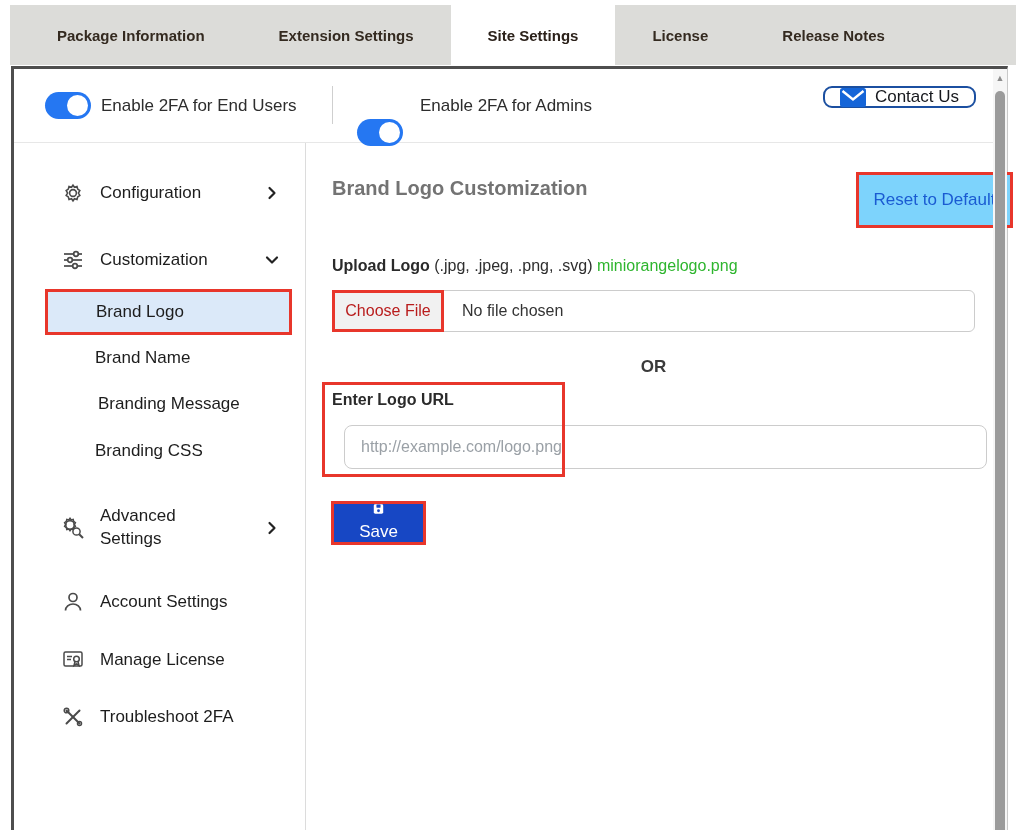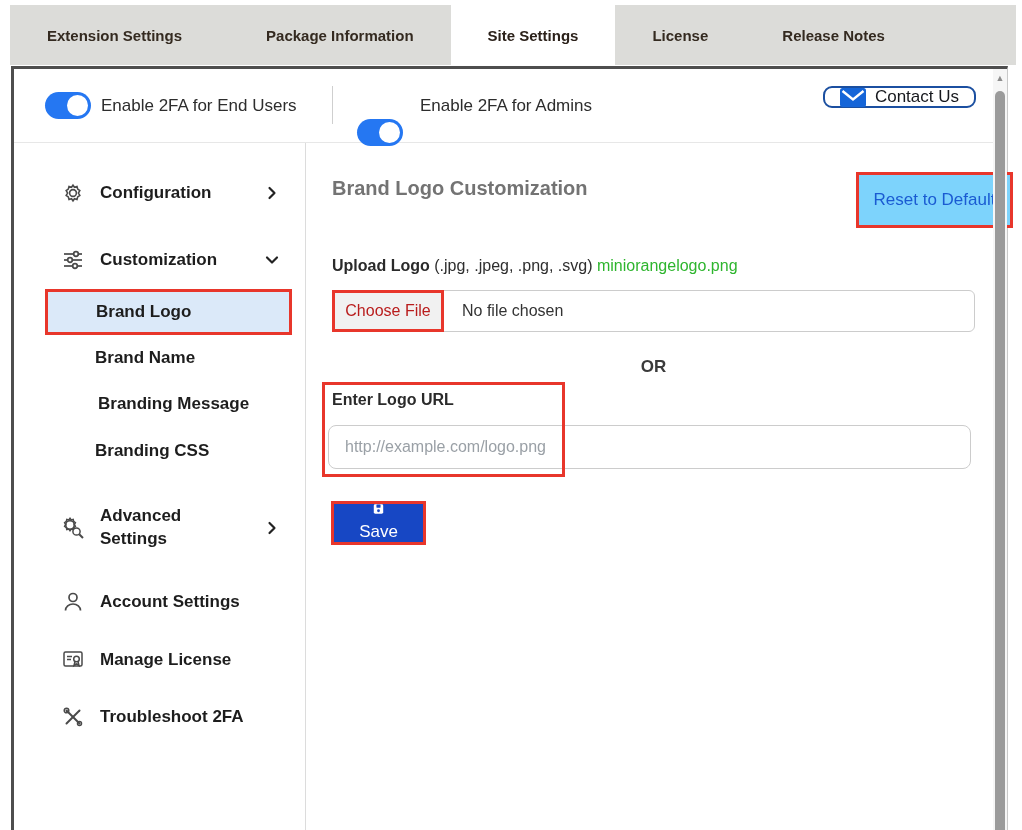--- a/index.html
+++ b/index.html
@@ -32,21 +32,21 @@
   .contact-btn span { font-size:17px; color:#16181d; }
 
   
   .scrollbar { right:0; top:0; bottom:0; width:14px; background:#f6f6f6; }
   .scroll-arrow { position:absolute; top:4px; left:0; width:14px; text-align:center;
                   font-size:9px; color:#8d8d8d; cursor:pointer; }
   .scroll-thumb { position:absolute; top:22px; bottom:0; left:2px; width:10px;
                   background:#9b9b9b; border-radius:5px 5px 0 0; cursor:grab; }
 
   
-  .sidebar { left:0; top:74px; width:292px; bottom:0; border-right:1px solid #dcdcdc; background:#fff;font-weight:bold; }
+  .sidebar { left:0; top:74px; width:292px; bottom:0; border-right:1px solid #dcdcdc; background:#fff; }
   .side-row { position:absolute; left:0; width:292px; height:44px; display:flex;
               align-items:center; cursor:pointer; }
   .side-icon { position:absolute; left:46px; width:26px; height:26px; display:flex;
                align-items:center; justify-content:center; color:#4a4a4a; }
   .side-label { position:absolute; left:86px; font-size:17px; color:#1d1d1d; }
   .side-chevron { position:absolute; left:248px; width:20px; height:20px; color:#222; }
   .sub-label { position:absolute; font-size:17px; color:#1d1d1d; cursor:pointer; }
   .selected-box { left:31px; top:146px; width:247px; height:46px; background:#dbe9f9;
                   border:3px solid #e8362b; display:flex; align-items:center; cursor:pointer; }
   .selected-box span { margin-left:48px; font-size:17px; color:#1d1d1d; }
@@ -63,36 +63,36 @@
               border-radius:6px; background:#fff; }
   .choose-file { left:318px; top:221px; width:112px; height:42px; border:3px solid #e8362b;
                  background:#f1f1f1; display:flex; align-items:center; justify-content:center;
                  font-size:16px; color:#b91c1c; cursor:pointer; }
   .no-file { left:448px; top:221px; height:42px; line-height:42px; font-size:16px; color:#333; }
   .or-text { left:318px; top:288px; width:643px; text-align:center; font-size:17px;
              font-weight:bold; color:#3b3b3b; }
   .url-annotation { left:308px; top:313px; width:243px; height:95px; border:3px solid #e8362b;
                     pointer-events:none; z-index:5; }
   .url-label { left:318px; top:322px; font-size:16px; font-weight:bold; color:#2a2a2a; }
-  .url-input { left:314px; top:356px; width:643px; height:44px; border:1px solid #cccccc;
+  .url-input { left:330px; top:356px; width:643px; height:44px; border:1px solid #cccccc;
                border-radius:8px; padding:0 16px; font-size:16px; color:#333;
                font-family:"Liberation Sans", sans-serif; outline:none; }
   .url-input::placeholder { color:#9aa0a6; }
   .save-wrap { left:317px; top:432px; width:95px; height:44px; border:3px solid #e8362b; }
   .save-btn { width:100%; height:100%; background:#1747c4; border:none; color:#fff;
               display:flex; align-items:center; justify-content:center; gap:8px;
               font-size:17px; font-family:"Liberation Sans", sans-serif; cursor:pointer;flex-direction:column; }
   svg { display:block; }
 </style>
 </head>
 <body>
 
 <div class="abs tabbar">
+  <div class="tab first">Package Information</div>
   <div class="tab">Extension Settings</div>
-  <div class="tab first">Package Information</div>
   <div class="tab active">Site Settings</div>
   <div class="tab">License</div>
   <div class="tab">Release Notes</div>
 </div>
 
 <div class="abs panel">
 
   <div class="abs header-row">
     <div class="abs toggle" style="left:31px; top:23px;">
       <div class="knob"></div>

